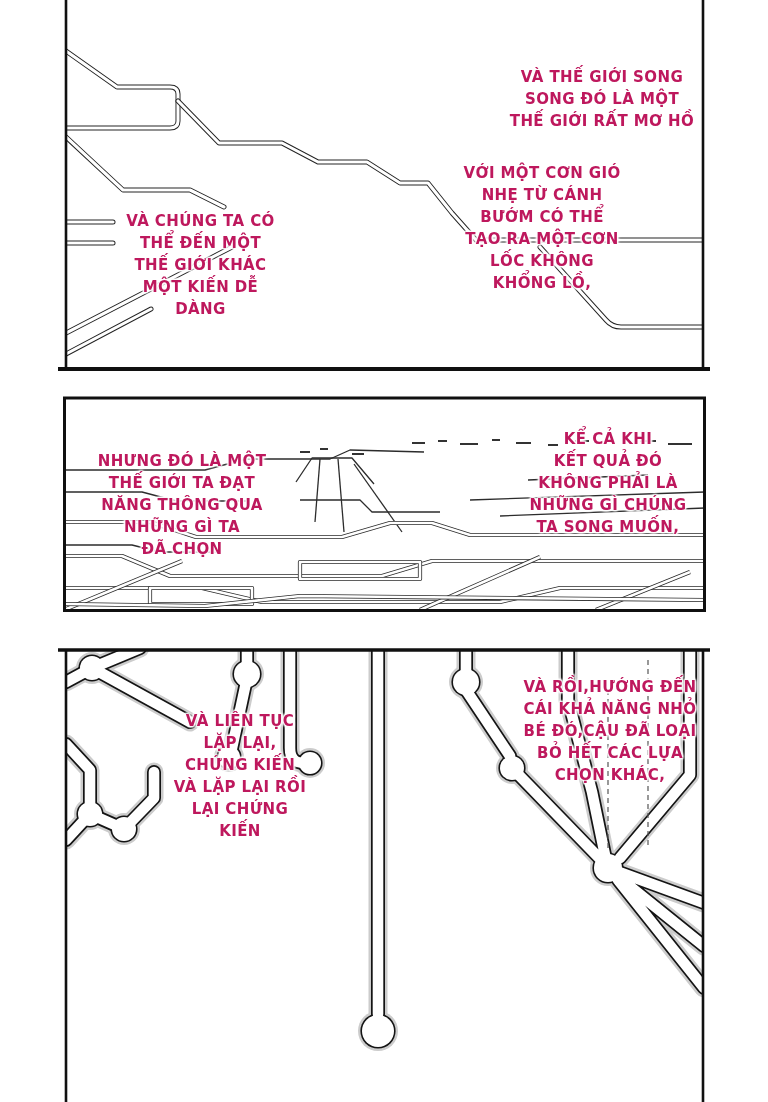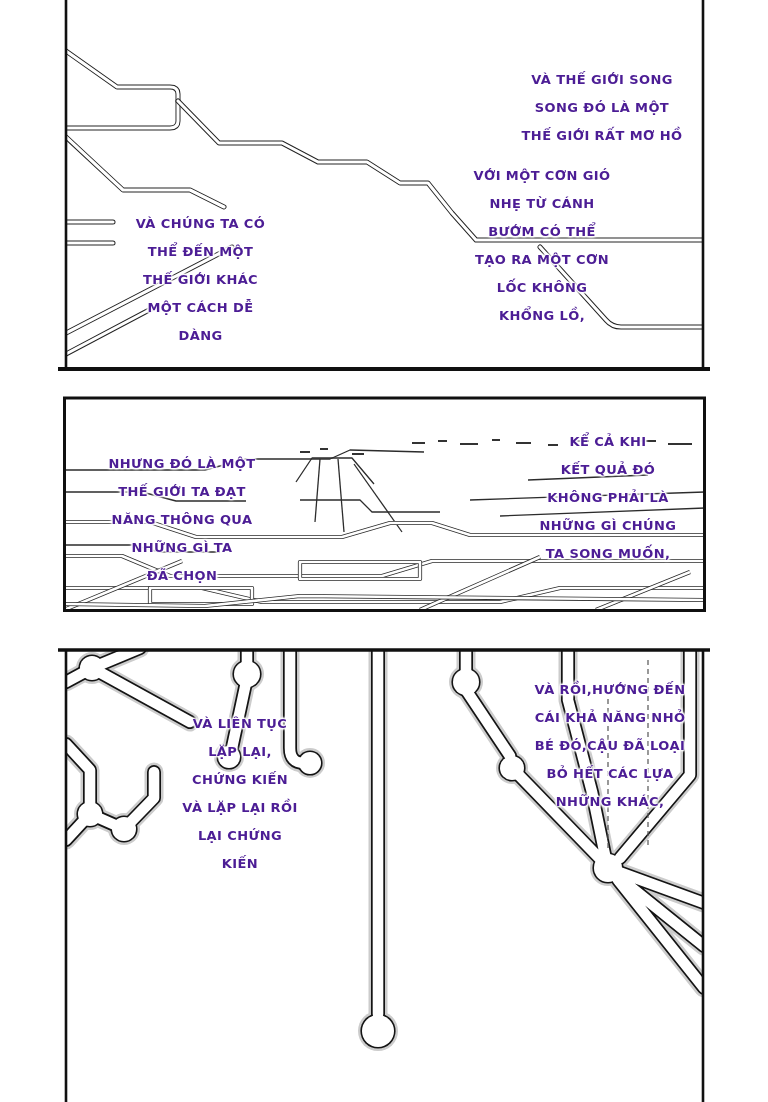--- a/index.html
+++ b/index.html
@@ -5,24 +5,24 @@
   html,body{margin:0;padding:0;background:#ffffff;}
   body{
     width:768px;height:1102px;position:relative;overflow:hidden;
     font-family:"DejaVu Sans", sans-serif;
   }
   .page{position:absolute;inset:0;background:#ffffff;}
   svg.art{position:absolute;left:0;top:0;}
   
   .balloon{
     position:absolute;
-    color:#4c1d95;
+    color:#be185d;
     font-weight:700;
-    font-size:13px;
-    line-height:28px;
+    font-size:15px;
+    line-height:22px;
     letter-spacing:.4px;
     text-align:center;
     white-space:pre-line;
     text-shadow:
       0 0 2px #fff,0 0 3px #fff,0 0 4px #fff,
       1px 1px 2px #fff,-1px -1px 2px #fff,
       1px -1px 2px #fff,-1px 1px 2px #fff;
   }
   
   .dl-o{fill:none;stroke:#242424;stroke-width:5;stroke-linejoin:round;stroke-linecap:round;}
@@ -204,21 +204,21 @@
 THẾ GIỚI RẤT MƠ HỒ</div>
   <div class="balloon" style="left:436px;top:162px;width:212px;">VỚI MỘT CƠN GIÓ
 NHẸ TỪ CÁNH
 BƯỚM CÓ THỂ
 TẠO RA MỘT CƠN
 LỐC KHÔNG
 KHỔNG LỒ,</div>
   <div class="balloon" style="left:98px;top:210px;width:205px;">VÀ CHÚNG TA CÓ
 THỂ ĐẾN MỘT
 THẾ GIỚI KHÁC
-MỘT CÁCH DỄ
+MỘT KIẾN DỄ
 DÀNG</div>
 </div>
 
 <div>
   <div class="balloon" style="left:72px;top:450px;width:220px;">NHƯNG ĐÓ LÀ MỘT
 THẾ GIỚI TA ĐẠT
 NĂNG THÔNG QUA
 NHỮNG GÌ TA
 ĐÃ CHỌN</div>
   <div class="balloon" style="left:512px;top:428px;width:192px;">KỂ CẢ KHI
@@ -226,21 +226,21 @@
 KHÔNG PHẢI LÀ
 NHỮNG GÌ CHÚNG
 TA SONG MUỐN,</div>
 </div>
 
 <div>
   <div class="balloon" style="left:506px;top:676px;width:208px;">VÀ RỒI,HƯỚNG ĐẾN
 CÁI KHẢ NĂNG NHỎ
 BÉ ĐÓ,CẬU ĐÃ LOẠI
 BỎ HẾT CÁC LỰA
-NHỮNG KHÁC,</div>
+CHỌN KHÁC,</div>
   <div class="balloon" style="left:154px;top:710px;width:172px;">VÀ LIÊN TỤC
 LẶP LẠI,
 CHỨNG KIẾN
 VÀ LẶP LẠI RỒI
 LẠI CHỨNG
 KIẾN</div>
 </div>
 
 </div>
 

